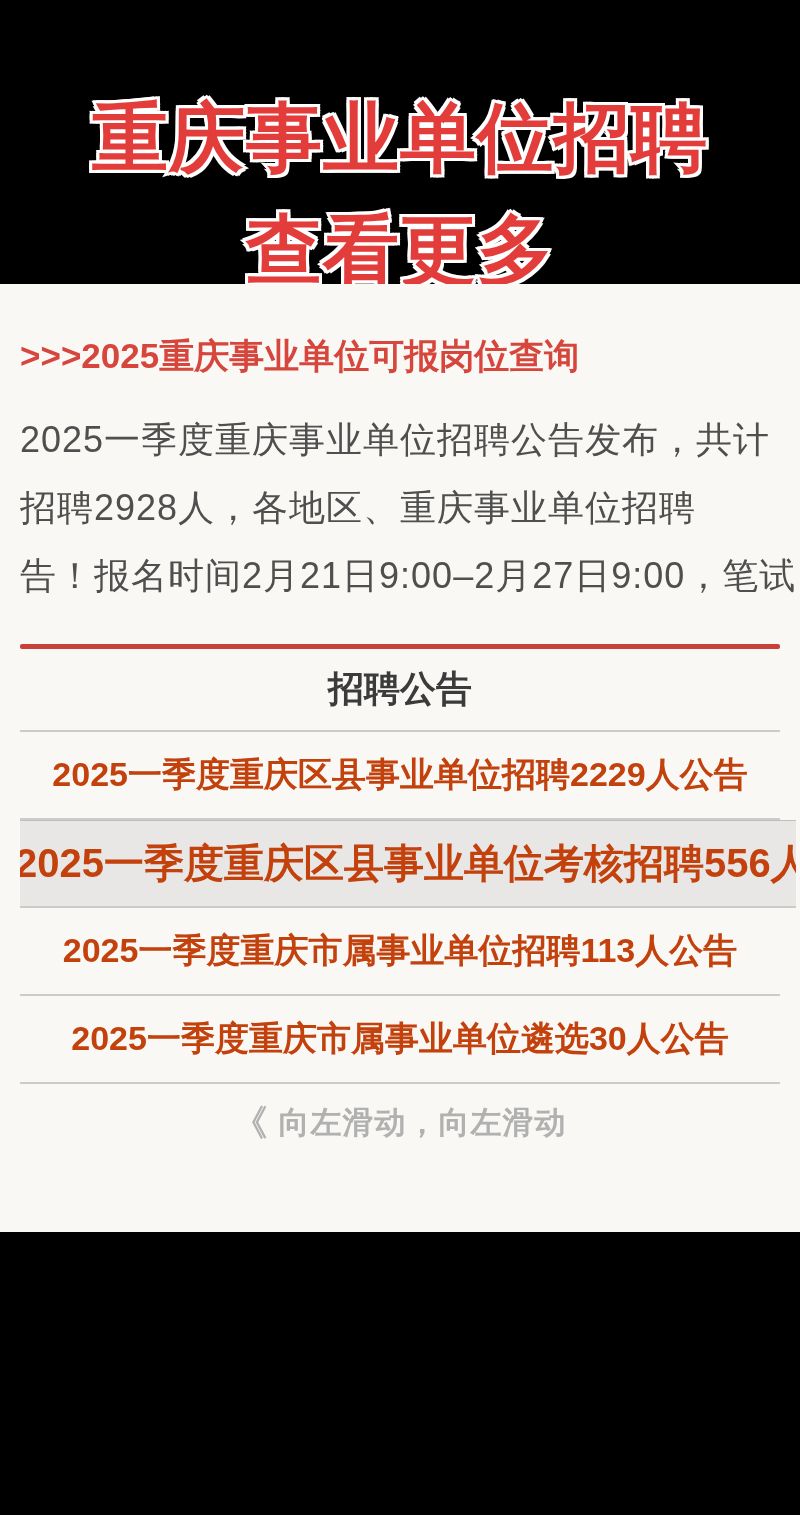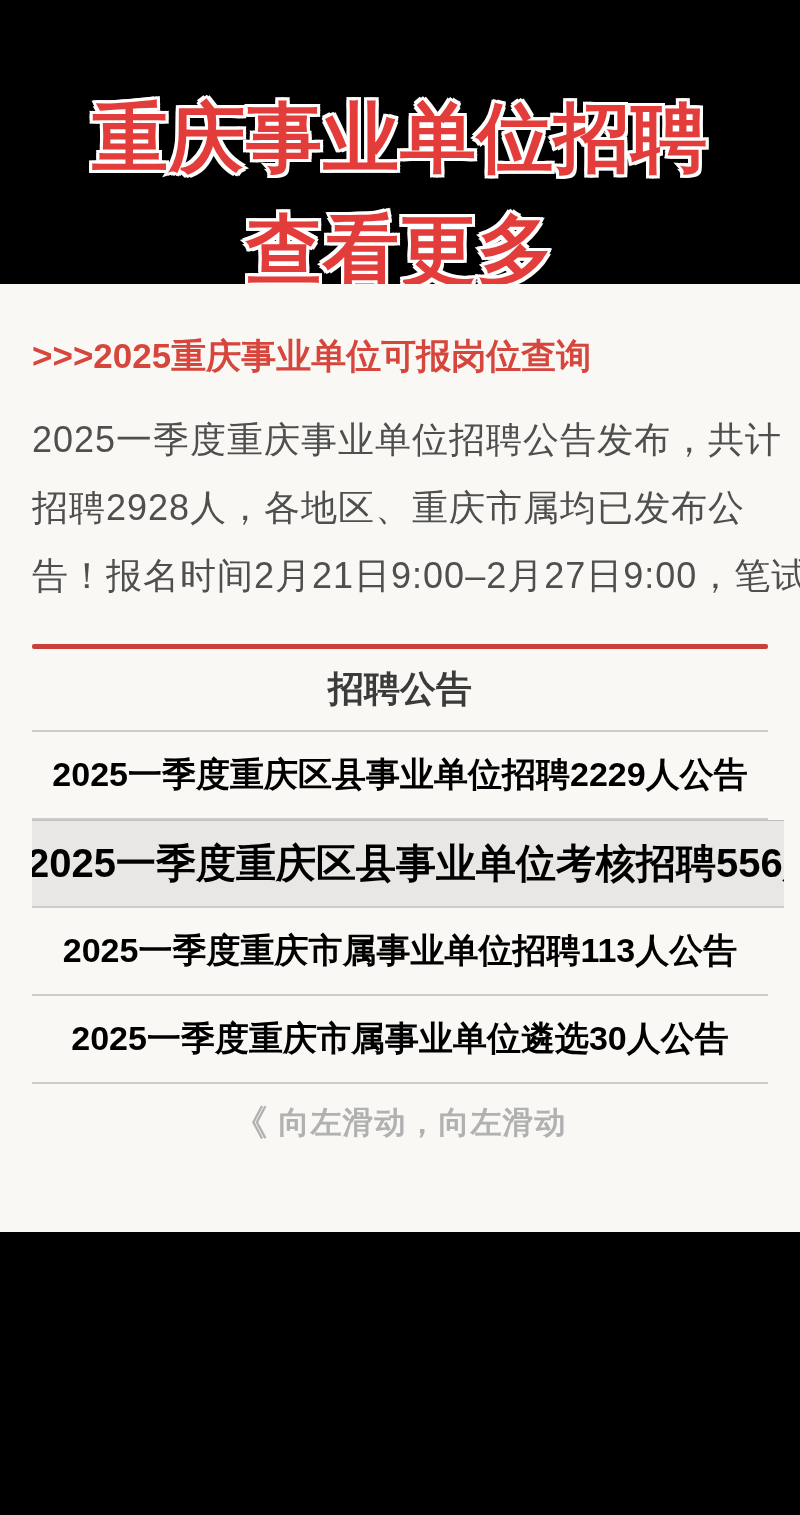--- a/index.html
+++ b/index.html
@@ -31,21 +31,21 @@
       3px 0 0 #fff, -3px 0 0 #fff, 0 3px 0 #fff, 0 -3px 0 #fff,
       3px 3px 0 #fff, -3px -3px 0 #fff, 3px -3px 0 #fff, -3px 3px 0 #fff;
   }
 
   
   .content {
     position: absolute; top: 284px; left: 0;
     width: 800px; height: 948px;
     background: #f9f8f5;
     box-sizing: border-box;
-    padding: 0 32px;
+    padding: 0 20px;
   }
 
   .link-row {
     margin-top: 50px;
     height: 44px; line-height: 44px;
     font-size: 35px; font-weight: 700;
     color: #d6463c;
     white-space: nowrap;
     cursor: pointer;
   }
@@ -72,21 +72,21 @@
     font-size: 36px; color: #3b3b3b;
     border-bottom: 2px solid #cbcbcb;
     box-sizing: border-box;
     font-weight: bold;
   }
 
   .t-row {
     height: 88px;
     display: flex; align-items: center; justify-content: center;
     font-size: 34px; font-weight: 700;
-    color: #000000;
+    color: #c2410c;
     border-bottom: 2px solid #cbcbcb;
     box-sizing: border-box;
     white-space: nowrap;
     cursor: pointer;
   }
   .t-row .t-row-text { white-space: nowrap; }
 
   .t-row.highlight {
     background: #e8e7e5;
     margin-right: -16px;
@@ -126,21 +126,21 @@
   <div class="banner-line">重庆事业单位招聘</div>
   <div class="banner-line">查看更多</div>
 </div>
 
 <div class="content">
 
   <div class="link-row">&gt;&gt;&gt;2025重庆事业单位可报岗位查询</div>
 
   <div class="intro">
     <div class="intro-line">2025一季度重庆事业单位招聘公告发布，共计</div>
-    <div class="intro-line">招聘2928人，各地区、重庆市属均已发布公</div>
+    <div class="intro-line">招聘2928人，各地区、重庆事业单位招聘</div>
     <div class="intro-line">告！报名时间2月21日9:00–2月27日9:00，笔试</div>
   </div>
 
   <div class="red-line"></div>
 
   <div>
     <div class="t-header">招聘公告</div>
 
     <div class="t-row">
       <span class="t-row-text">2025一季度重庆区县事业单位招聘2229人公告</span>

